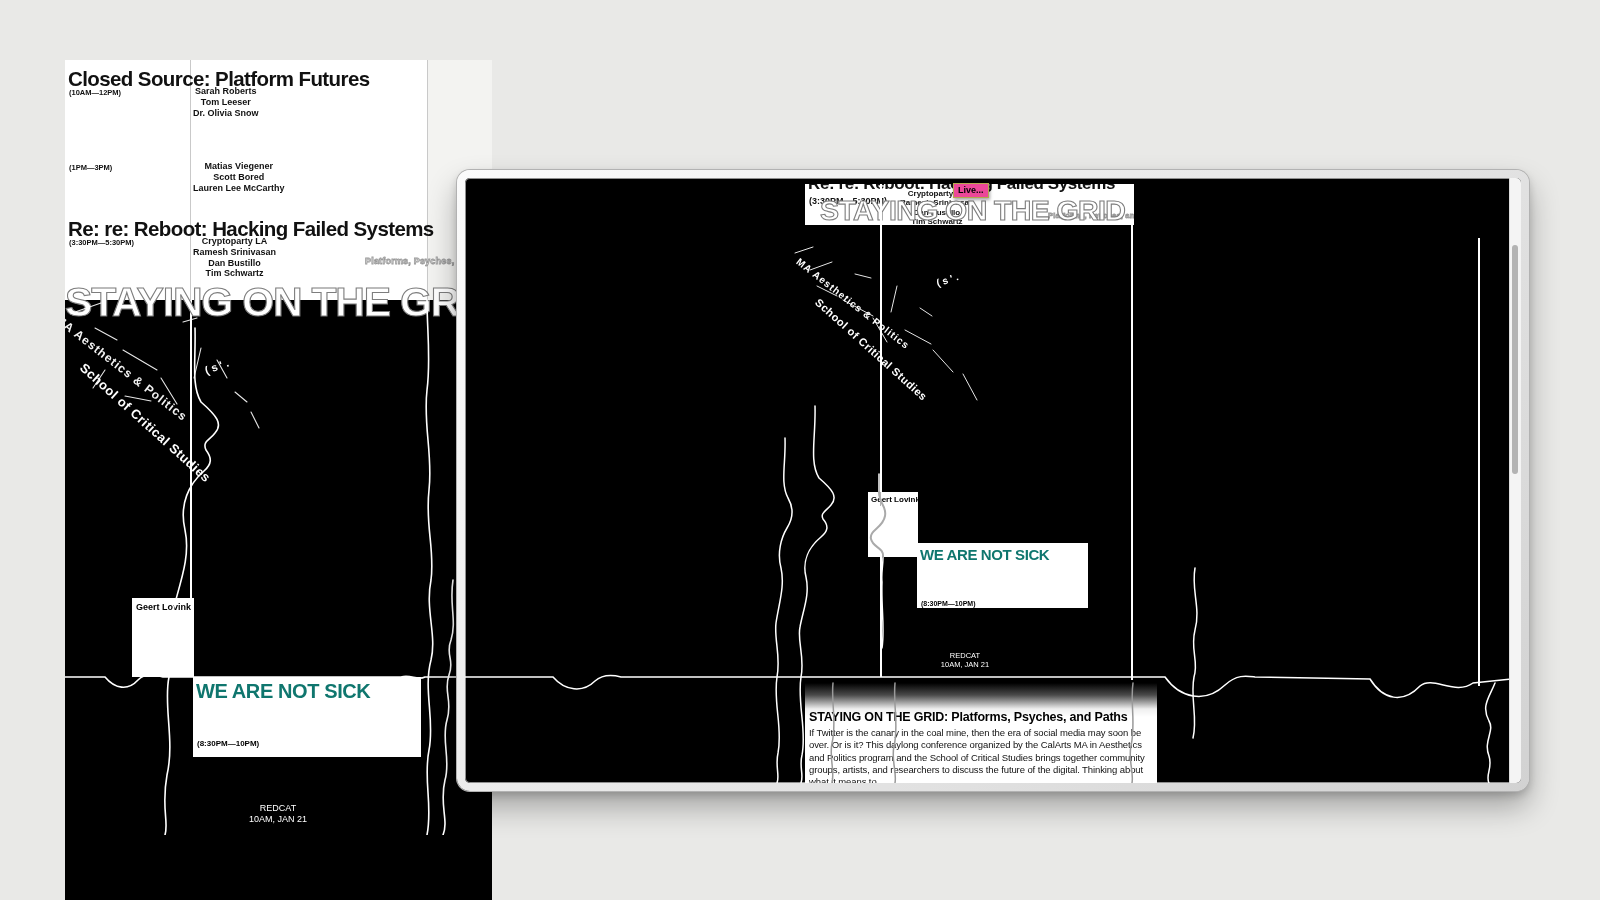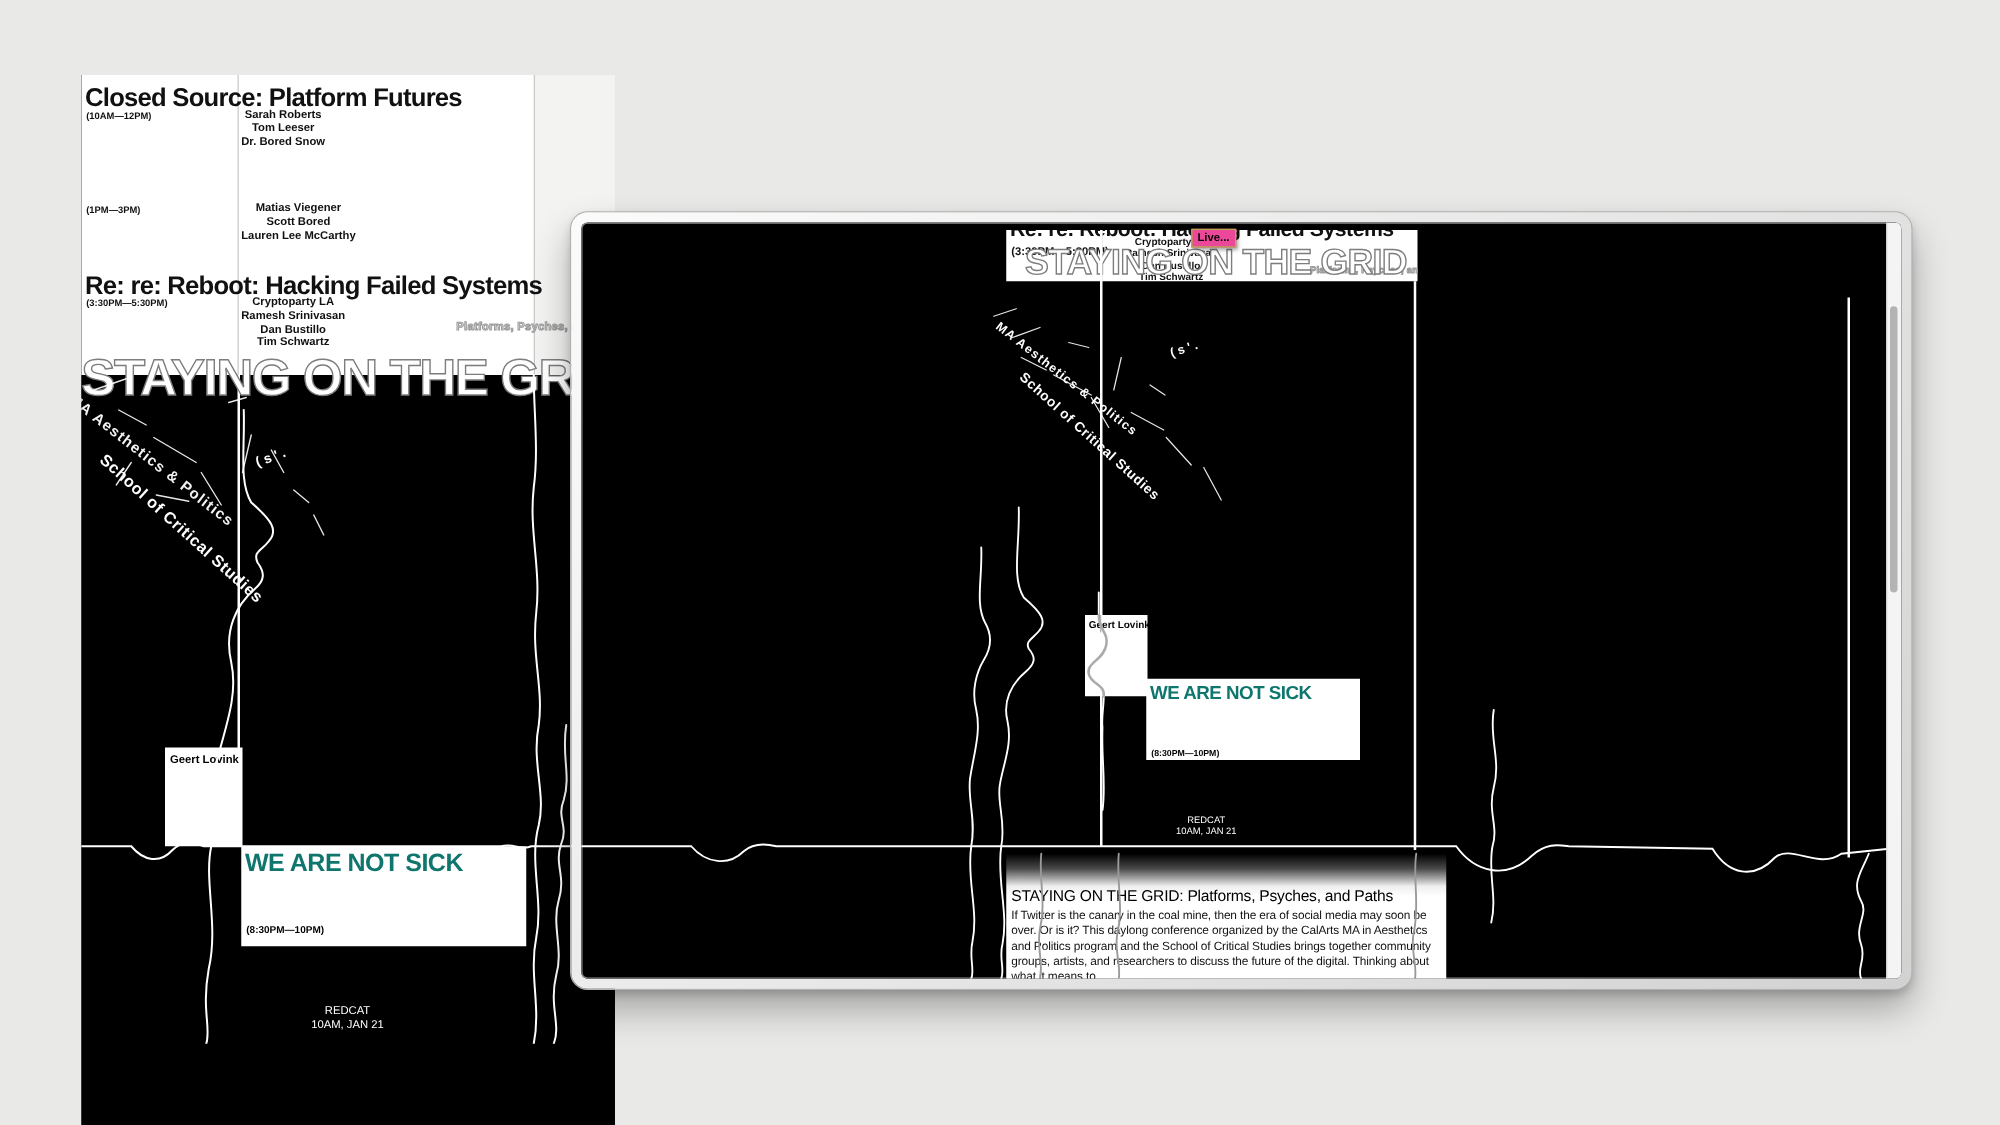--- a/index.html
+++ b/index.html
@@ -32,21 +32,21 @@
          border-radius:13px;padding:8px;
          background:linear-gradient(135deg,#fbfbfb 0%,#e9e9e9 45%,#d2d2d2 100%);
          box-shadow:0 0 0 1px #b2b2b2, 0 16px 30px rgba(0,0,0,0.30), 0 4px 8px rgba(0,0,0,0.18);}
   .viewport{position:relative;width:1056px;height:605px;background:#000;border-radius:5px;overflow:hidden;
             box-shadow:inset 0 0 0 1px #8f8f8f;}
   .scrolltrack{position:absolute;right:0;top:0;width:11px;height:605px;background:#f4f4f4;border-left:1px solid #dcdcdc;}
   .scrollthumb{position:absolute;left:2px;top:67px;width:6px;height:229px;background:#b3b3b3;border-radius:3px;}
   .tooltip{position:absolute;background:#ec4899;border:1px solid #b3a94e;color:#000;font-weight:bold;
            padding:1px 4px 2px 4px;box-shadow:1px 2px 3px rgba(0,0,0,0.35);white-space:nowrap;z-index:30;}
   .descbox{position:absolute;overflow:hidden;background:linear-gradient(180deg,#000 0px,#4a4a4a 12px,#efefef 26px,#fff 34px);}
-  .descbox .dh{position:absolute;font-weight:normal;color:#000;letter-spacing:-0.2px;white-space:nowrap;}
+  .descbox .dh{position:absolute;font-weight:bold;color:#000;letter-spacing:-0.2px;white-space:nowrap;}
   .descbox .db{position:absolute;color:#111;}
 </style>
 </head>
 <body>
 
 <div class="stage">
 
   <div class="poster" style="left:65px;top:60px;width:427px;height:875px;">
 
     <div class="pwhite" style="left:0;top:0;width:427px;height:240px;"></div>
@@ -54,21 +54,21 @@
 
     <div class="vline on-white" style="left:125px;top:0;height:240px;"></div>
     <div class="vline on-black" style="left:125px;top:240px;height:377px;"></div>
     <div class="vline on-white" style="left:362px;top:0;height:240px;"></div>
 
     <div class="sess-title" style="left:3px;top:7px;font-size:20.5px;">Closed Source: Platform Futures</div>
     <div class="sess-time" style="left:4px;top:28px;font-size:7.5px;">(10AM—12PM)</div>
     <div class="speakers abs" style="left:128px;top:26px;font-size:9px;line-height:10.8px;">
       <div>Sarah Roberts</div>
       <div>Tom Leeser</div>
-      <div>Dr. Bored Snow</div>
+      <div>Dr. Olivia Snow</div>
     </div>
 
     <div class="sess-time" style="left:4px;top:103px;font-size:7.5px;">(1PM—3PM)</div>
     <div class="speakers abs" style="left:128px;top:101px;font-size:9px;line-height:10.8px;">
       <div>Matias Viegener</div>
       <div>Scott Bored</div>
       <div>Lauren Lee McCarthy</div>
     </div>
 
     <div class="sess-title" style="left:3px;top:157px;font-size:20.5px;">Re: re: Reboot: Hacking Failed Systems</div>

